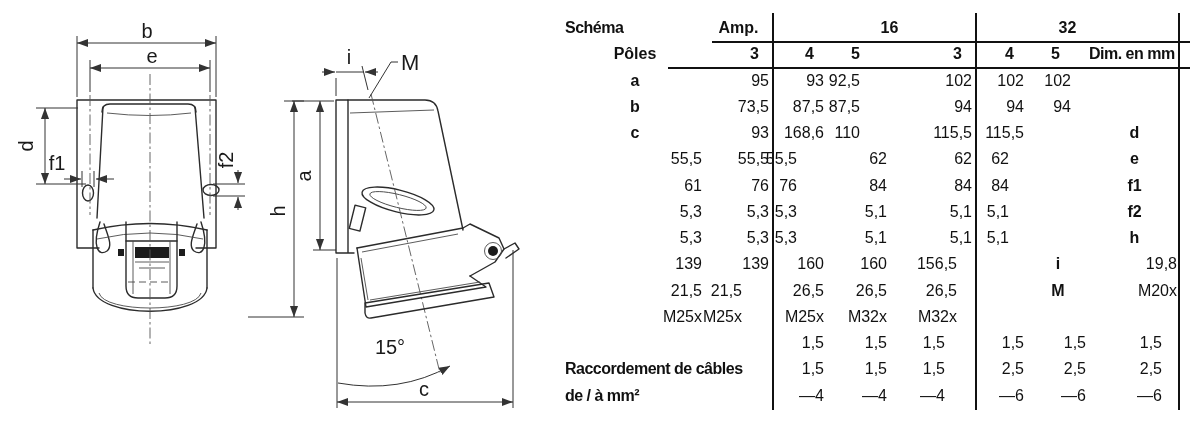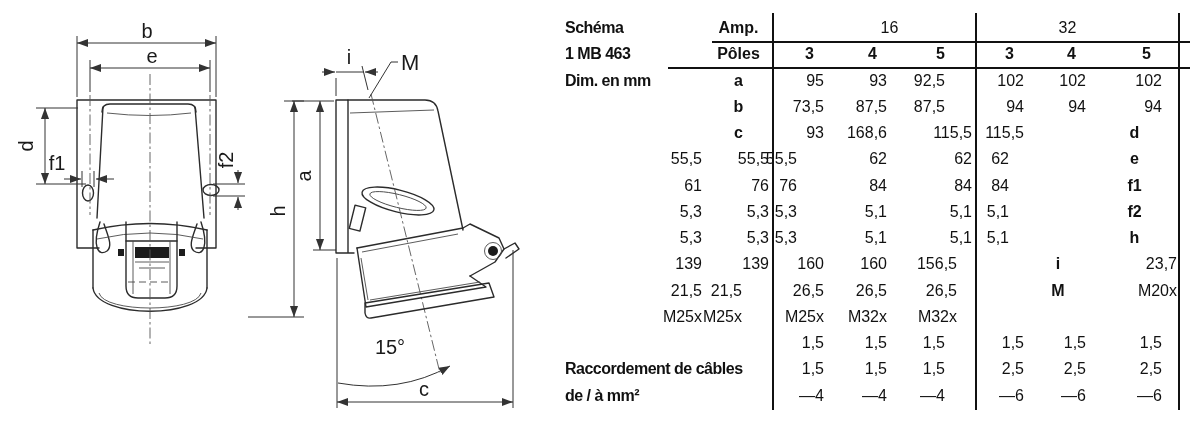--- a/index.html
+++ b/index.html
@@ -16,21 +16,21 @@
   .dlabel{font:20px "Liberation Sans",sans-serif;fill:#1a1a1a;}
   
   .dim-table{position:absolute;left:565px;top:15px;width:615px;height:400px;font-size:16px;}
   .grid{position:absolute;left:0;top:0;display:grid;
         grid-template-columns:140px 67px 55px 63px 85px 52px 62px 91px;
         grid-auto-rows:26.25px;}
   .cell{display:flex;align-items:center;white-space:nowrap;}
   .lbl{font-weight:bold;justify-content:flex-start;letter-spacing:-0.5px;}
   .key{font-weight:bold;justify-content:center;text-align:center;}
   .num{justify-content:flex-end;font-weight:400;}
-  .group{font-weight:normal;justify-content:center;margin-left:32px;}
+  .group{font-weight:bold;justify-content:center;margin-left:32px;}
   .g16{grid-column:3/6;}
   .g32{grid-column:6/9;padding-right:52px;}
   .span2{grid-column:1/3;}
   .pole{font-weight:bold;}
   .v0,.v1,.v3,.v4{padding-right:3px;}
   .v2{padding-right:30px;}
   .v5{padding-right:18px;}
   .pole.v0,.pole.v1,.pole.v3,.pole.v4{padding-right:13px;}
   .pole.v2{padding-right:30px;}
   .pole.v5{padding-right:29px;}
@@ -165,21 +165,20 @@
     <div class="hline" style="top:26px;left:147px;width:478px;"></div>
     <div class="hline" style="top:52px;left:103px;width:522px;"></div>
 
     <div class="grid">
 
       <div class="cell lbl">Schéma</div>
       <div class="cell key">Amp.</div>
       <div class="cell group g16">16</div>
       <div class="cell group g32">32</div>
 
-      <div class="cell lbl">1 MB 463</div>
       <div class="cell key">Pôles</div>
       <div class="cell num pole v0">3</div>
       <div class="cell num pole v1">4</div>
       <div class="cell num pole v2">5</div>
       <div class="cell num pole v3">3</div>
       <div class="cell num pole v4">4</div>
       <div class="cell num pole v5">5</div>
 
     <div class="cell lbl">Dim. en mm</div>
         <div class="cell key">a</div>
@@ -194,20 +193,21 @@
         <div class="cell num v0">73,5</div>
         <div class="cell num v1">87,5</div>
         <div class="cell num v2">87,5</div>
         <div class="cell num v3">94</div>
         <div class="cell num v4">94</div>
         <div class="cell num v5">94</div>
         <div class="cell lbl"></div>
         <div class="cell key">c</div>
         <div class="cell num v0">93</div>
         <div class="cell num v1">168,6</div>
+        <div class="cell num v2">110</div>
         <div class="cell num v3">115,5</div>
         <div class="cell num v4">115,5</div>
         <div class="cell lbl"></div>
         <div class="cell key">d</div>
         <div class="cell num v0">55,5</div>
         <div class="cell num v1">55,5</div>
         <div class="cell num v2">55,5</div>
         <div class="cell num v3">62</div>
         <div class="cell num v4">62</div>
         <div class="cell num v5">62</div>
@@ -237,21 +237,21 @@
         <div class="cell num v5">5,1</div>
         <div class="cell lbl"></div>
         <div class="cell key">h</div>
         <div class="cell num v0">139</div>
         <div class="cell num v1">139</div>
         <div class="cell num v3">160</div>
         <div class="cell num v4">160</div>
         <div class="cell num v5">156,5</div>
         <div class="cell lbl"></div>
         <div class="cell key">i</div>
-        <div class="cell num v0">23,7</div>
+        <div class="cell num v0">19,8</div>
         <div class="cell num v1">21,5</div>
         <div class="cell num v2">21,5</div>
         <div class="cell num v3">26,5</div>
         <div class="cell num v4">26,5</div>
         <div class="cell num v5">26,5</div>
         <div class="cell lbl"></div>
         <div class="cell key">M</div>
         <div class="cell num v0">M20x</div>
         <div class="cell num v1">M25x</div>
         <div class="cell num v2">M25x</div>

